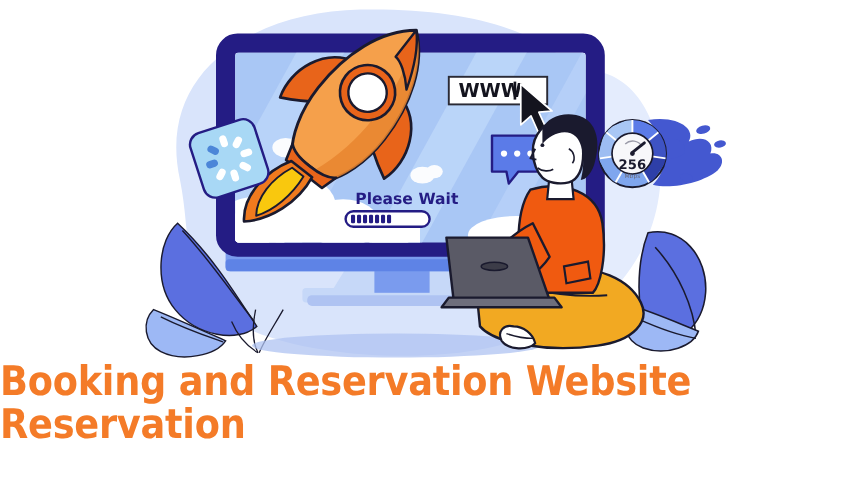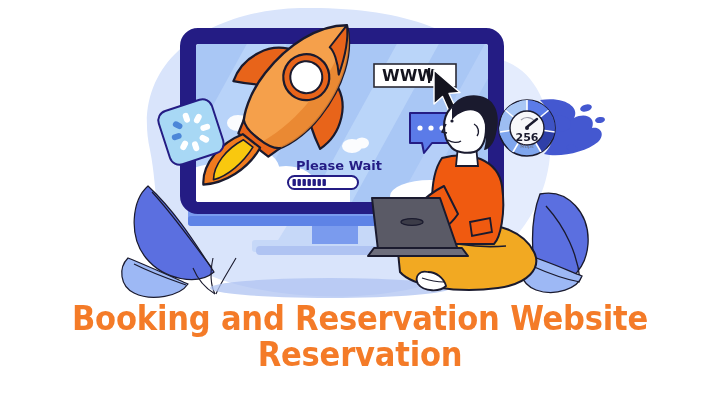--- a/index.html
+++ b/index.html
@@ -9,21 +9,21 @@
     font-family:"Liberation Sans", sans-serif;
     overflow:hidden;
     position:relative;
   }
   .stage{position:absolute;inset:0;text-decoration:underline;}
   .svgwrap{position:absolute;left:0;top:0;width:720px;height:405px;}
   .title-block{
     position:absolute;
     left:0;right:0;
     top:300px;
-    text-align:center;
+    text-align:left;
     line-height:1.06;
   }
   .title-line{
     display:block;
     font-family:"DejaVu Sans Condensed","Liberation Sans", sans-serif;
     font-weight:bold;
     font-size:34px;
     letter-spacing:-0.2px;
     color:#F47B28;
     white-space:nowrap;

